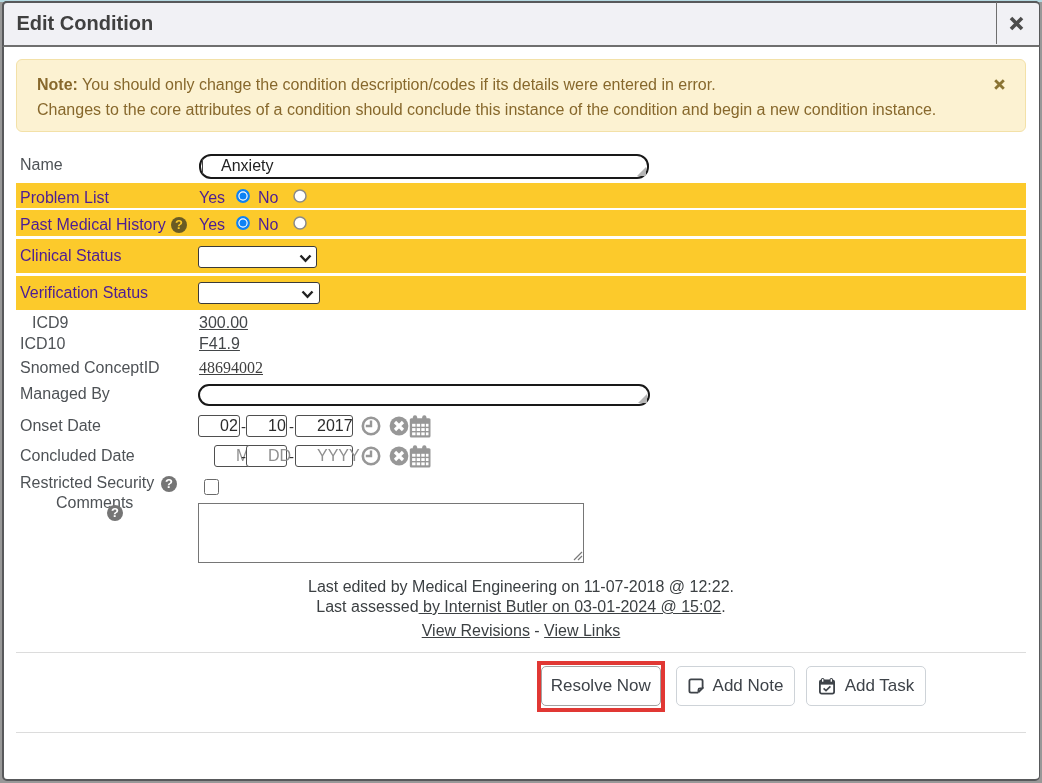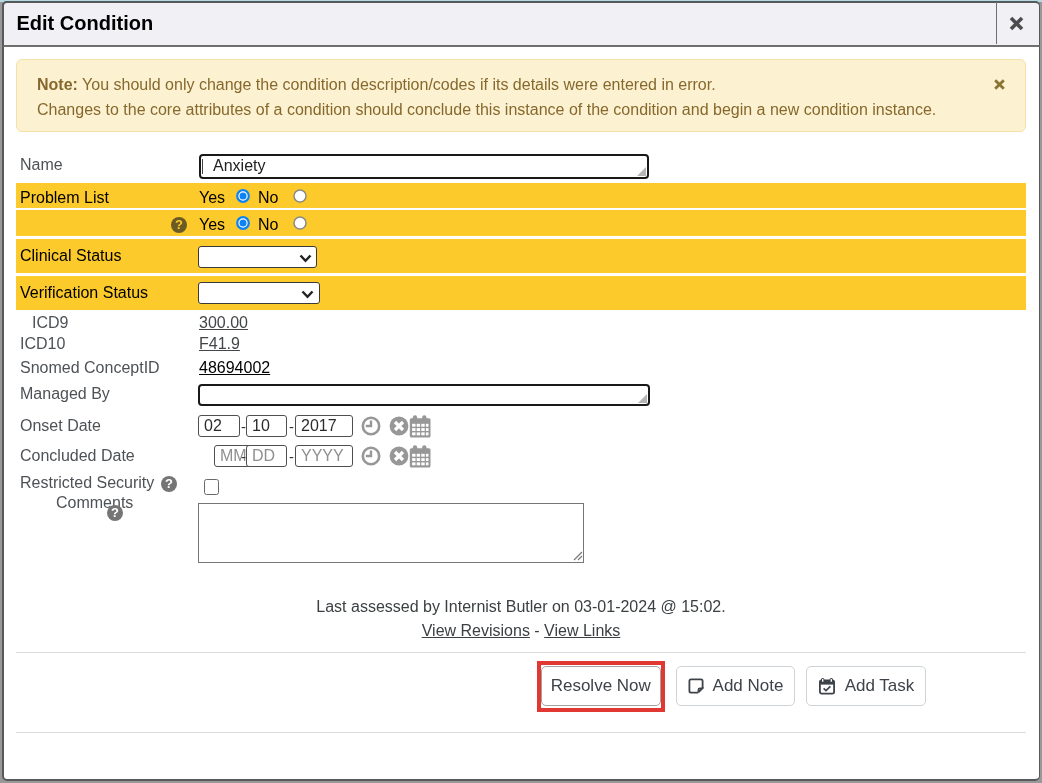--- a/index.html
+++ b/index.html
@@ -4,35 +4,35 @@
 <style>
 html,body{margin:0;padding:0;}
 body{width:1042px;height:783px;overflow:hidden;font-family:"Liberation Sans",sans-serif;
 background:#989898;}
 #page{position:relative;width:1042px;height:783px;}
 #topstrip{position:absolute;left:0;top:0;width:1042px;height:2px;background:#b5d9e1;}
 #modal{position:absolute;left:1.5px;top:1px;width:1038px;height:779.5px;box-sizing:border-box;
 background:#fff;border:2px solid #58595b;border-right-width:1px;border-radius:5px;overflow:hidden;}
 #header{position:absolute;left:1.5px;top:1px;width:1038px;height:45.5px;box-sizing:border-box;
 background:#f1f1f5;border:2px solid #58595b;border-right-width:1px;border-bottom:2px solid #6f6f6f;border-radius:5px 5px 0 0;}
-#title{position:absolute;left:16.5px;top:12px;font-size:20px;font-weight:bold;color:#000000;}
+#title{position:absolute;left:16.5px;top:12px;font-size:20px;font-weight:bold;color:#404040;}
 #hdiv{position:absolute;left:995.5px;top:2px;width:1.5px;height:42px;background:#6f6f6f;}
 #closex{position:absolute;left:1008px;top:15px;}
 .lbl{position:absolute;left:20px;font-size:16px;color:#4e5256;height:22px;line-height:22px;white-space:nowrap;}
-.ylbl{position:absolute;left:20px;font-size:16px;color:#000000;white-space:nowrap;text-align:center;}
+.ylbl{position:absolute;left:20px;font-size:16px;color:#4c1d95;white-space:nowrap;text-align:center;}
 .yrow{position:absolute;left:16px;width:1010px;background:#fcca2b;}
 .note{position:absolute;left:16px;top:59px;width:1010px;height:73px;box-sizing:border-box;
 background:#fcf2d2;border:1px solid #f3e1a8;border-radius:6px;color:#87682c;font-size:16px;}
 .note p{margin:0;padding:11.5px 40px 0 20px;line-height:25px;}
-.txtin{position:absolute;box-sizing:border-box;background:#fff;border:2px solid #191919;border-radius:4px;
-font-size:16px;color:#222;font-family:"Liberation Sans",sans-serif;padding:0 0 0 12px;}
+.txtin{position:absolute;box-sizing:border-box;background:#fff;border:2px solid #191919;border-radius:12px;
+font-size:16px;color:#222;font-family:"Liberation Sans",sans-serif;padding:0 0 0 20px;}
 .grip{position:absolute;right:1px;bottom:1px;width:0;height:0;
 border-bottom:9px solid #b5b5b5;border-left:9px solid transparent;}
 .din{position:absolute;box-sizing:border-box;background:#fff;border:1.5px solid #4f4f4f;border-radius:3px;
-font-size:16px;color:#2b2b2b;padding-left:5px;line-height:19px;}
+font-size:16px;color:#2b2b2b;padding-left:21px;line-height:19px;}
 .ph{color:#8f8f8f;}
 .dash{position:absolute;font-size:15px;color:#333;}
 .sel{position:absolute;box-sizing:border-box;background:#fff;border:1.5px solid #3a3a3a;border-radius:3px;}
 .lnk{font-size:16px;color:#434649;text-decoration:underline;}
 .ctr{position:absolute;left:16px;width:1010px;text-align:center;font-size:16px;color:#3c4043;}
 .btn{position:absolute;top:665.8px;height:40.5px;box-sizing:border-box;background:#fff;
 border:1px solid #ced3d8;border-radius:5px;color:#3e4349;font-size:17px;
 display:flex;align-items:center;justify-content:center;gap:9px;}
 .sep{position:absolute;left:16px;width:1010px;height:1px;background:#dcdcdc;}
 </style>
@@ -58,20 +58,21 @@
 
 <div class="lbl" style="top:154px;">Name</div>
 <div class="txtin" style="left:199px;top:154px;width:450px;height:24.5px;line-height:20px;">Anxiety<span class="grip"></span><span style="position:absolute;left:0.5px;top:2.5px;width:1.4px;height:15.5px;background:#444;"></span></div>
 
 <div class="yrow" style="top:183px;height:25px;"></div>
 <div class="yrow" style="top:210px;height:25.5px;"></div>
 <div class="yrow" style="top:239px;height:34px;"></div>
 <div class="yrow" style="top:276px;height:33.5px;"></div>
 
 <div class="ylbl" style="top:184.5px;height:25px;line-height:25px;">Problem List</div>
+<div class="ylbl" style="top:211.5px;height:25.5px;line-height:25.5px;">Past Medical History</div>
 <div class="ylbl" style="top:239px;height:34px;line-height:34px;">Clinical Status</div>
 <div class="ylbl" style="top:276px;height:33.5px;line-height:33.5px;">Verification Status</div>
 
 <svg style="position:absolute;left:171px;top:216.5px;" width="16" height="16" viewBox="0 0 16 16">
       <circle cx="8" cy="8" r="8" fill="#3a3523" opacity="0.75"></circle>
       <text x="8" y="12.4" font-size="13" font-weight="bold" text-anchor="middle" fill="#fcca2b" font-family="Liberation Sans">?</text>
     </svg>
 
 <div class="ylbl" style="left:199px;top:184.5px;height:25px;line-height:25px;">Yes</div>
 <svg style="position:absolute;left:235.5px;top:188.8px;" width="14" height="14" viewBox="0 0 14 14">
@@ -100,21 +101,21 @@
 <div class="sel" style="left:198px;top:281.5px;width:121.5px;height:22px;"></div>
 <svg style="position:absolute;left:301px;top:289.5px;" width="13" height="9" viewBox="0 0 13 9">
       <path d="M1.5 1.5 L6.5 6.8 L11.5 1.5" fill="none" stroke="#222" stroke-width="2.4"></path>
     </svg>
 
 <div class="lbl" style="top:312px;margin-left:12px;">ICD9</div>
 <div class="lbl lnk" style="left:199px;top:312px;color:#434649;">300.00</div>
 <div class="lbl" style="top:332.5px;">ICD10</div>
 <div class="lbl lnk" style="left:199px;top:332.5px;color:#434649;">F41.9</div>
 <div class="lbl" style="top:356.5px;">Snomed ConceptID</div>
-<div class="lbl lnk" style="left:199px;top:356.5px;color:#000000;">48694002</div>
+<div class="lbl lnk" style="left:199px;top:356.5px;color:#404040;font-family:Liberation Serif, serif;">48694002</div>
 
 <div class="lbl" style="top:383px;">Managed By</div>
 <div class="txtin" style="left:198px;top:384px;width:452px;height:21.5px;">
       <span class="grip"></span>
     </div>
 
 <div class="lbl" style="top:415px;">Onset Date</div>
 <div class="din" style="left:198px;top:415px;width:42px;height:22px;">02</div>
 <div class="dash" style="left:241px;top:418px;">-</div>
 <div class="din" style="left:246px;top:415px;width:41px;height:22px;">10</div>
@@ -189,21 +190,22 @@
 
 <svg style="position:absolute;left:161.3px;top:476.4px;" width="16" height="16" viewBox="0 0 16 16">
       <circle cx="8" cy="8" r="8" fill="#757575"></circle>
       <text x="8" y="12.4" font-size="13" font-weight="bold" text-anchor="middle" fill="#fff" font-family="Liberation Sans">?</text>
     </svg>
 <svg style="position:absolute;left:106.8px;top:505px;" width="16" height="16" viewBox="0 0 16 16">
       <circle cx="8" cy="8" r="8" fill="#757575"></circle>
       <text x="8" y="12.4" font-size="13" font-weight="bold" text-anchor="middle" fill="#fff" font-family="Liberation Sans">?</text>
     </svg>
 
-<div class="ctr" style="top:598px;">Last assessed<span style=""> by Internist Butler on 03-01-2024 @ 15:02</span>.</div>
+<div class="ctr" style="top:577.5px;">Last edited by Medical Engineering on 11-07-2018 @ 12:22.</div>
+<div class="ctr" style="top:598px;">Last assessed<span style="text-decoration:underline;"> by Internist Butler on 03-01-2024 @ 15:02</span>.</div>
 <div class="ctr" style="top:621.5px;"><span style="text-decoration:underline;">View Revisions</span> - <span style="text-decoration:underline;">View Links</span></div>
 
 <div class="sep" style="top:652px;"></div>
 
 <div style="position:absolute;left:536.5px;top:661px;width:128px;height:50.5px;box-sizing:border-box;border:4px solid #e13834;"></div>
 <div class="btn" style="left:541px;width:119.5px;border-color:#a3a3a3;">Resolve Now</div>
 <div class="btn" style="left:676px;width:119px;"><svg width="16" height="16" viewBox="0 0 16 16">
         <path d="M14.6 10.3 V3 Q14.6 1.4 13 1.4 H3 Q1.4 1.4 1.4 3 V13 Q1.4 14.6 3 14.6 H10.3" fill="none" stroke="#3e4349" stroke-width="1.8"></path>
         <path d="M10.4 14.4 V12 Q10.4 10.4 12 10.4 H14.4 L10.4 14.4" fill="none" stroke="#3e4349" stroke-width="1.7"></path>
       </svg>Add Note</div>

